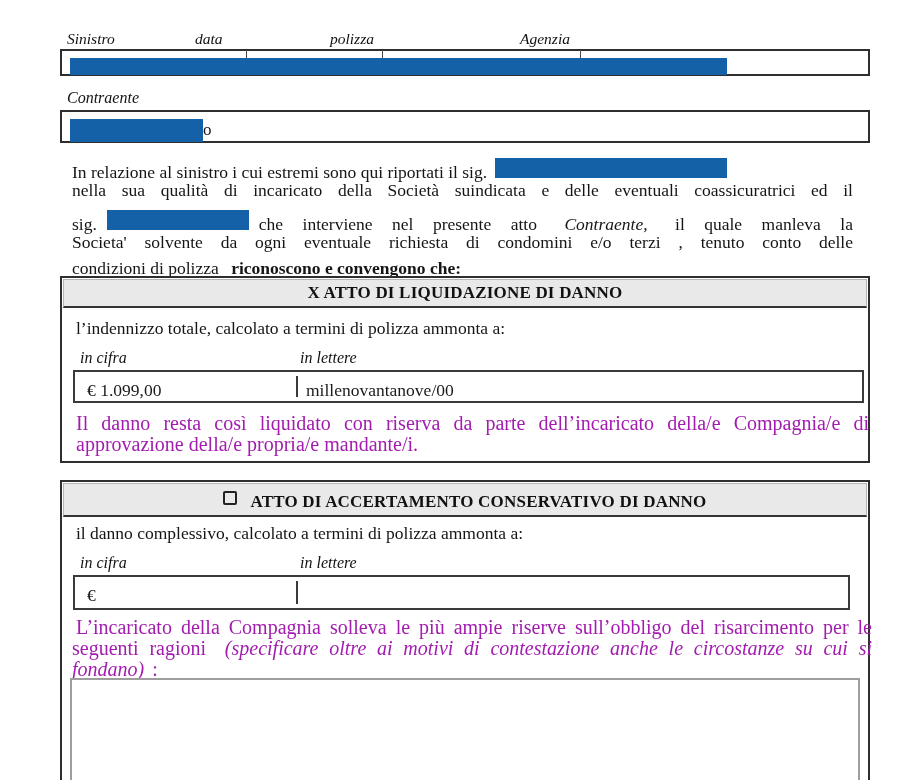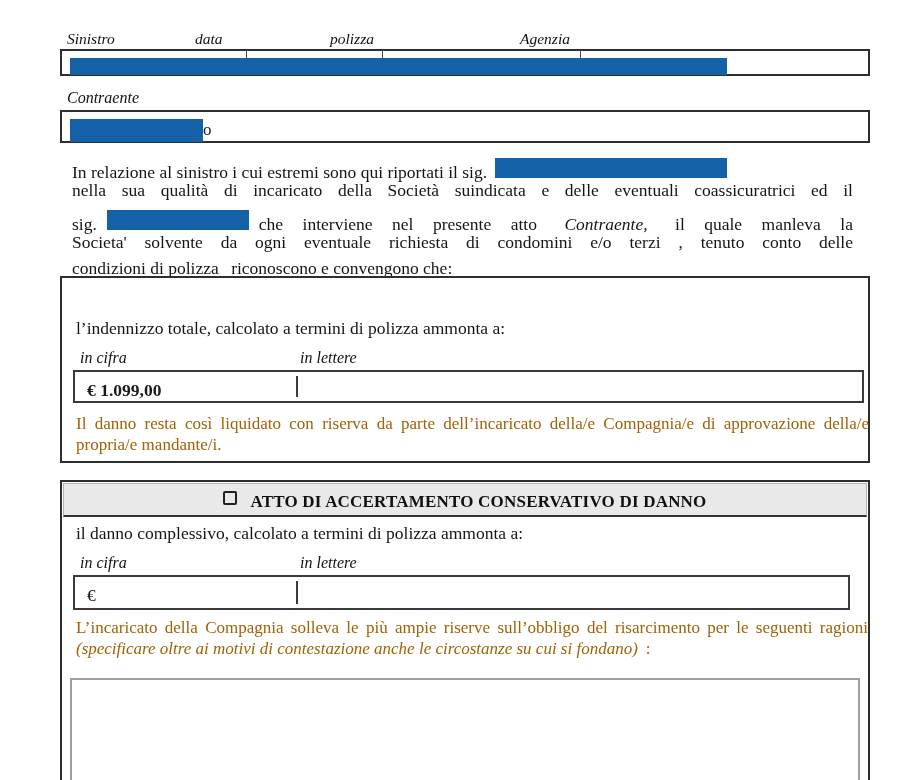--- a/index.html
+++ b/index.html
@@ -24,42 +24,42 @@
   .contraente-label { position:absolute; left:55px; top:77px; font-style:italic; font-size:16px; font-weight:normal; color:#111; }
 
   
   .intro { position:absolute; left:52px; top:138px; width:797px; font-size:17.5px; color:#151515; }
   .intro .line { height:22px; white-space:nowrap; }
   .intro .just { text-align:justify; text-align-last:justify; }
   .inline-redact { display:inline-block; background:#1561a8; height:20px; vertical-align:-4px; }
   #redact-sig1 { width:232px; margin-left:4px; }
   #redact-sig2 { width:142px; margin-left:6px; margin-right:6px; }
   .it { font-style:italic; }
-  .bd { font-weight:normal; }
+  .bd { font-weight:bold; }
 
   
   .section { position:absolute; left:48px; width:810px; border:2px solid #2e2e2e; background:#fff; }
   #section-liquidazione { top:264px; height:187px; }
   #section-accertamento { top:468px; height:314px; border-bottom:none; }
 
   .section-header { margin:1px 1px 0 1px; background:#e9e9e9; border:1px solid #b5b5b5; border-bottom:2px solid #333;
     text-align:center; font-weight:bold; font-size:17px; padding:3px 0 3px 0; color:#111; letter-spacing:0.2px; }
 
   .checkbox { display:inline-block; width:14px; height:14px; border:2px solid #222; border-radius:2px;
     background:#e9e9e9; vertical-align:-2px; margin-right:9px; }
 
   .section-intro { position:absolute; left:10px; font-size:17.5px; color:#151515;font-family:Liberation Serif, serif; }
   .mini-label { position:absolute; font-style:italic; font-size:16px; color:#111; }
 
   .amount-box { position:absolute; left:7px; border:2px solid #3a3a3a; background:#fff; }
   .amount-divider { position:absolute; top:0; bottom:0; left:217px; width:2px; background:#3a3a3a; }
   .amount-cifra { position:absolute; left:8px; top:4px; font-size:17.5px; }
   .amount-lettere { position:absolute; left:227px; top:4px; font-size:17.5px; }
 
-  .section-note { position:absolute; font-size:17px; color:#a16207; text-align:justify; line-height:21px; }
+  .section-note { position:absolute; font-size:20px; color:#a21caf; text-align:justify; line-height:21px; }
 
   .big-box { position:absolute; left:4px; right:4px; top:192px; bottom:-4px; border:2px solid #9e9e9e; background:#fff; }
 </style>
 </head>
 <body>
 
 <span class="top-label" style="left:55px;">Sinistro</span>
 <span class="top-label" style="left:183px;">data</span>
 <span class="top-label" style="left:318px;">polizza</span>
 <span class="top-label" style="left:508px;">Agenzia</span>
@@ -79,26 +79,28 @@
 
 <div class="intro">
   <div class="line"><span>In relazione al sinistro i cui estremi sono qui riportati il sig.</span><span class="inline-redact" id="redact-sig1"></span></div>
   <div class="line just"><span>nella sua qualità di incaricato della Società suindicata e delle eventuali coassicuratrici ed il</span></div>
   <div class="line just"><span>sig.</span><span class="inline-redact" id="redact-sig2"></span><span>che interviene nel presente atto </span><span class="it">Contraente,</span><span> il quale manleva la</span></div>
   <div class="line just"><span>Societa' solvente da ogni eventuale richiesta di condomini e/o terzi , tenuto conto delle</span></div>
   <div class="line"><span>condizioni di polizza </span><span class="bd">riconoscono e convengono che:</span></div>
 </div>
 
 <div class="section" id="section-liquidazione">
+  <div class="section-header">X ATTO DI LIQUIDAZIONE DI DANNO</div>
   <div class="section-intro" style="top:36px;">l’indennizzo totale, calcolato a termini di polizza ammonta a:</div>
   <div class="mini-label" style="left:14px; top:67px;">in cifra</div>
   <div class="mini-label" style="left:234px; top:67px;">in lettere</div>
-  <div class="amount-box" style="top:88px; width:791px; height:33px;font-weight:bold;">
+  <div class="amount-box" style="top:88px; width:791px; height:33px;">
     <div class="amount-divider"></div>
     <div class="amount-cifra">€ 1.099,00</div>
+    <div class="amount-lettere">millenovantanove/00</div>
   </div>
   <div class="section-note" style="left:10px; top:131px; width:793px;">Il danno resta così liquidato con riserva da parte dell’incaricato della/e Compagnia/e di approvazione della/e propria/e mandante/i.</div>
 </div>
 
 <div class="section" id="section-accertamento">
   <div class="section-header"><span class="checkbox"></span><span>ATTO DI ACCERTAMENTO CONSERVATIVO DI DANNO</span></div>
   <div class="section-intro" style="top:37px;">il danno complessivo, calcolato a termini di polizza ammonta a:</div>
   <div class="mini-label" style="left:14px; top:68px;">in cifra</div>
   <div class="mini-label" style="left:234px; top:68px;">in lettere</div>
   <div class="amount-box" style="top:89px; width:777px; height:35px;">

